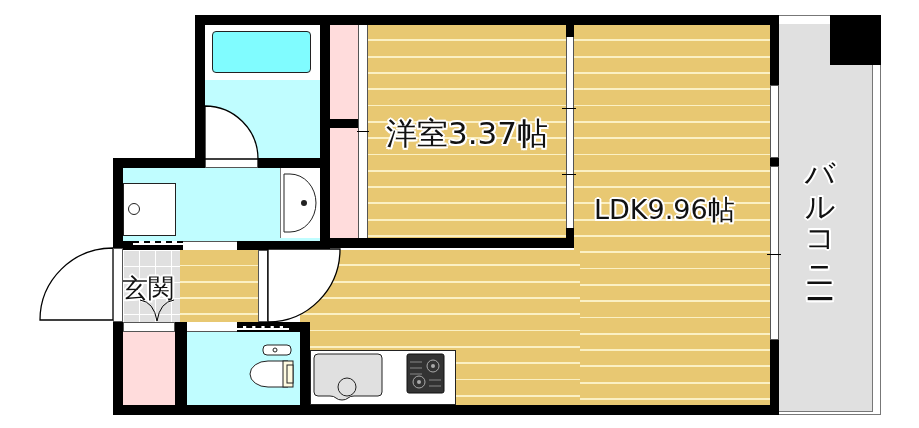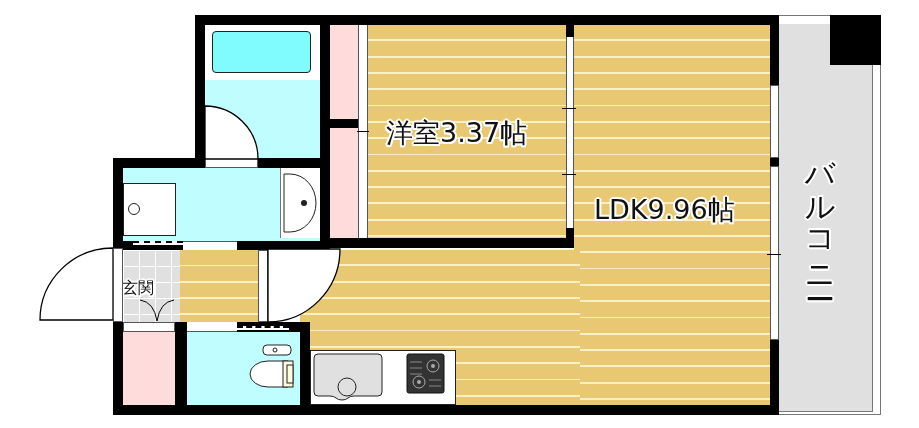--- a/index.html
+++ b/index.html
@@ -35,21 +35,21 @@
 <div class="label vert" style="left:805px;top:140px;font-size:30px;line-height:30px;">バルコニー</div>
 
 <div class="floor" style="left:368px;top:25px;width:200px;height:218px;"></div>
 
 <div class="floor" style="left:574px;top:25px;width:196px;height:380px;"></div>
 <div class="floor" style="left:300px;top:250px;width:280px;height:155px;"></div>
 
 <div class="floor" style="left:180px;top:250px;width:80px;height:72px;"></div>
 
 <div class="tile" style="left:123px;top:250px;width:57px;height:72px;"></div>
-<div class="label" style="left:122px;top:275px;font-size:16px;line-height:26px;">玄関</div>
+<div class="label" style="left:122px;top:275px;font-size:26px;line-height:26px;">玄関</div>
 
 <div class="pink" style="left:330px;top:25px;width:28px;height:94px;"></div>
 <div class="pink" style="left:330px;top:128px;width:28px;height:110px;"></div>
 <div class="pink" style="left:123px;top:332px;width:52px;height:73px;"></div>
 
 <div class="aqua" style="left:205px;top:25px;width:115px;height:135px;"></div>
 <div class="abs" style="left:205px;top:25px;width:115px;height:55px;background:#fff;"></div>
 <div class="abs" style="left:212px;top:31px;width:99px;height:42px;background:#80fcff;border:1px solid #222;border-radius:4px;"></div>
 
 <div class="aqua" style="left:123px;top:168px;width:197px;height:73px;"></div>
@@ -161,14 +161,14 @@
       <line x1="3" y1="20" x2="15" y2="20"></line>
     <line x1="22" y1="26" x2="34" y2="26"></line>
       <line x1="22" y1="32" x2="34" y2="32"></line>
   </g>
   <circle cx="26" cy="12" r="6" fill="none" stroke="#aaa"></circle>
   <circle cx="12" cy="28" r="6" fill="none" stroke="#aaa"></circle>
   <circle cx="26" cy="12" r="2" fill="#aaa"></circle>
   <circle cx="12" cy="28" r="2" fill="#aaa"></circle>
 </svg>
 
-<div class="label" style="left:386px;top:118px;font-size:27px;line-height:30px;text-align:right;">洋室3.37帖</div>
+<div class="label" style="left:386px;top:118px;font-size:31px;line-height:30px;text-align:right;">洋室3.37帖</div>
 <div class="label" style="left:594px;top:195px;font-size:27px;line-height:30px;">LDK9.96帖</div>
 
 </body></html>

